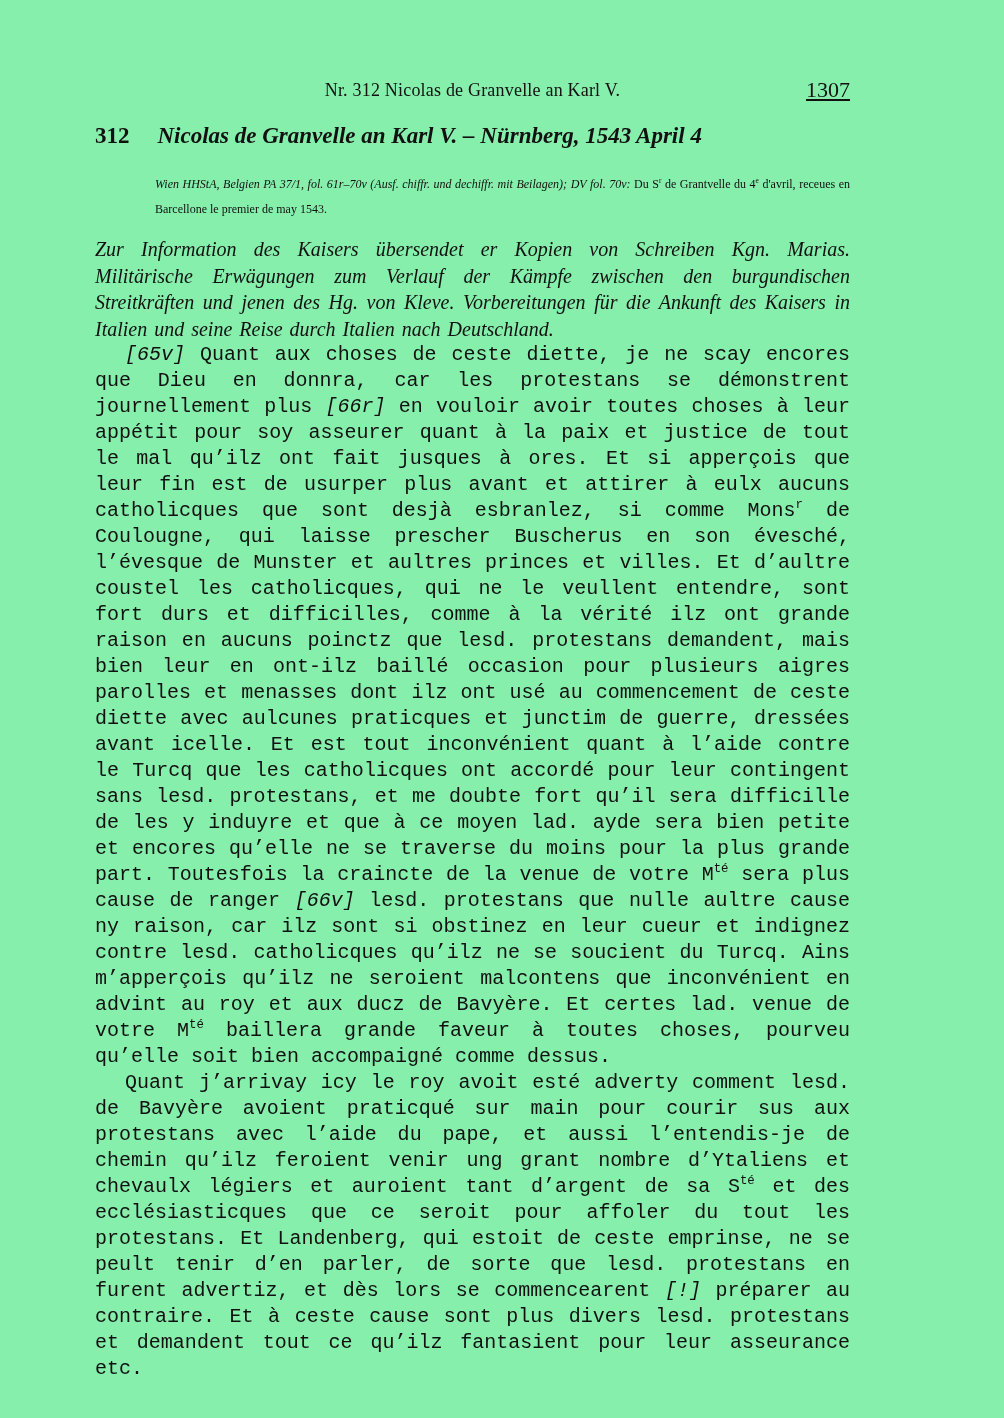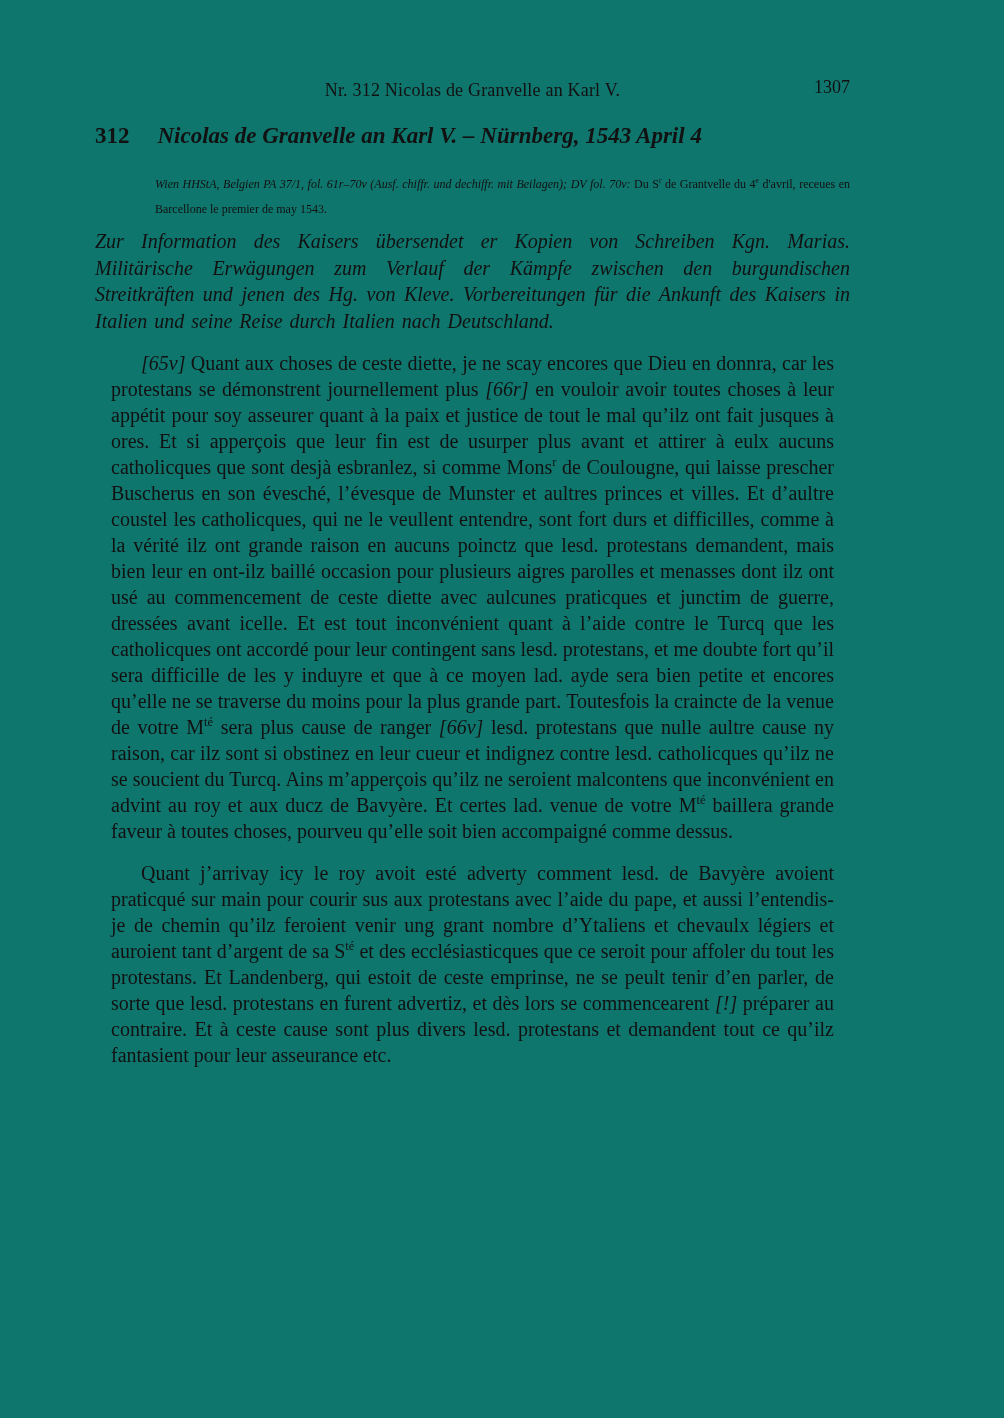--- a/index.html
+++ b/index.html
@@ -4,21 +4,21 @@
 <style>
   html, body {
     margin: 0;
     padding: 0;
     background: #e8e8e8;
   }
   .page {
     position: relative;
     width: 1004px;
     height: 1418px;
-    background: #0f766e;
+    background: #86efac;
     color: #111111;
     font-family: "Liberation Serif", "DejaVu Serif", serif;
     overflow: hidden;
     box-sizing: border-box;
   }
   .content {
     position: absolute;
     left: 95px;
     top: 80px;
     width: 755px;
@@ -30,21 +30,22 @@
     height: 26px;
   }
   .running-title {
     font-size: 18px;
     letter-spacing: 0.2px;
   }
   .page-number {
     position: absolute;
     right: 0;
     top: -3px;
-    font-size: 18px;
+    font-size: 22px;
+    text-decoration: underline;
   }
   
   .entry-heading {
     margin-top: 16px;
     font-size: 23px;
     font-weight: bold;
     line-height: 28px;
     white-space: nowrap;
   }
   .entry-number {
@@ -57,34 +58,35 @@
   }
   
   .source-note {
     margin: 22px 0 0 60px;
     font-size: 12px;
     line-height: 25px;
     text-align: justify;
   }
   
   .summary {
-    margin: 6px 0 0 0;
+    margin: 14px 0 0 0;
     font-size: 20px;
     font-style: italic;
     line-height: 26.5px;
     text-align: justify;
     word-spacing: 2px;
   }
   
   .body-para {
-    margin: 16px;
+    margin: 0;
     font-size: 20px;
     line-height: 26px;
     text-align: justify;
     text-indent: 30px;
+    font-family: Liberation Mono, monospace;
   }
   .body-para:first-of-type {
     margin-top: 10px;
   }
   .it {
     font-style: italic;
   }
   sup {
     font-size: 0.62em;
     vertical-align: super;

